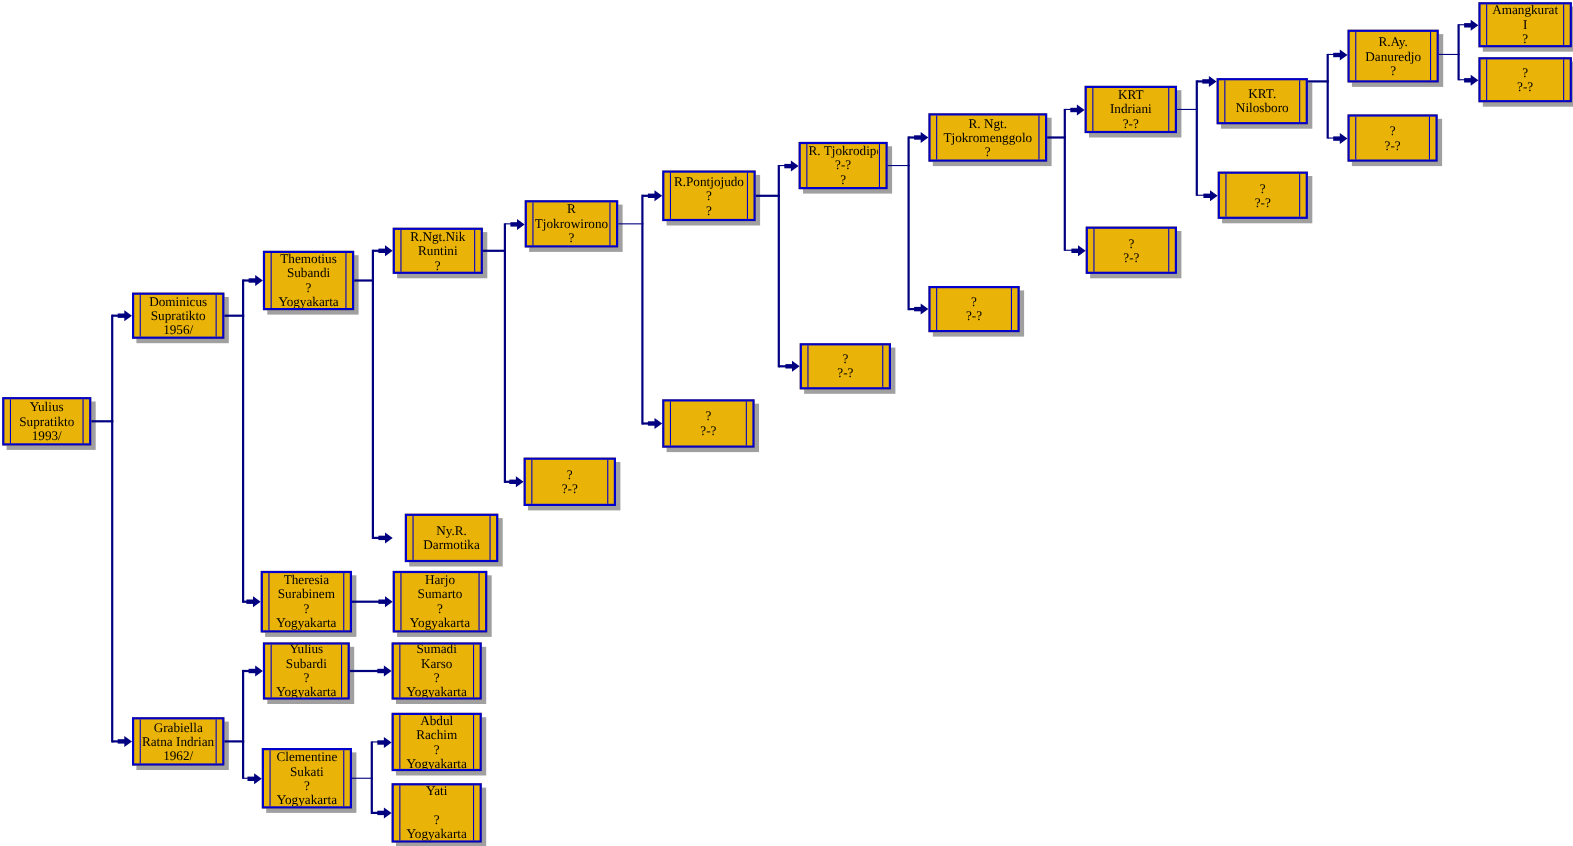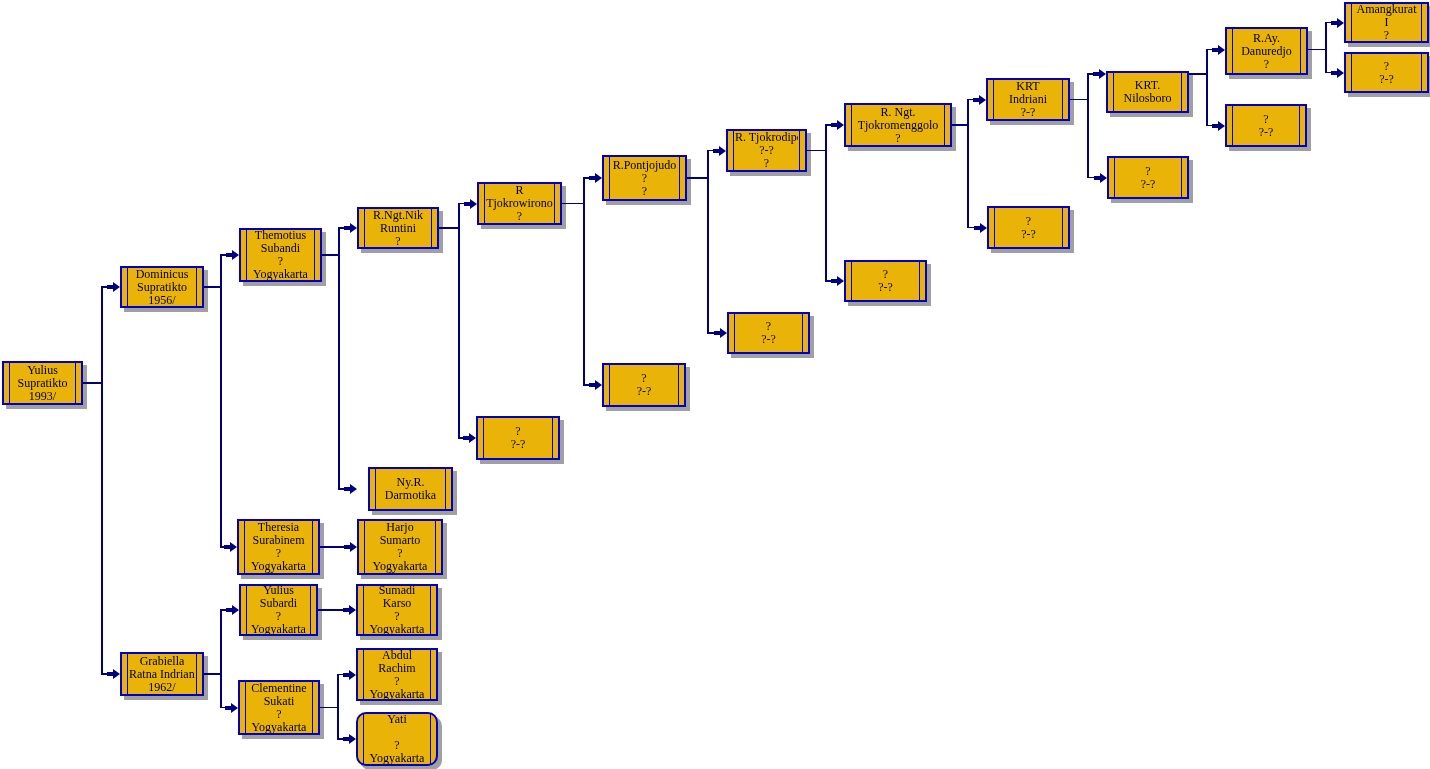--- a/index.html
+++ b/index.html
@@ -176,21 +176,21 @@
     <div class="pbox" style="left: 356px; top: 648px; width: 82px; height: 53px;">
       <div class="vbar left"></div>
       <div class="vbar right"></div>
       <div class="ptext">
         <div class="pline">Abdul</div>
         <div class="pline">Rachim</div>
         <div class="pline">?</div>
         <div class="pline">Yogyakarta</div>
       </div>
     </div>
-    <div class="pbox" style="left: 356px; top: 712px; width: 82px; height: 54px; border-radius: 10px;">
+    <div class="pbox" style="left: 356px; top: 712px; width: 82px; height: 54px;">
       <div class="vbar left"></div>
       <div class="vbar right"></div>
       <div class="ptext">
         <div class="pline">Yati</div>
         <div class="pline"></div>
         <div class="pline">?</div>
         <div class="pline">Yogyakarta</div>
       </div>
     </div>
     <div class="pbox" style="left: 477px; top: 182px; width: 85px; height: 43px;">

